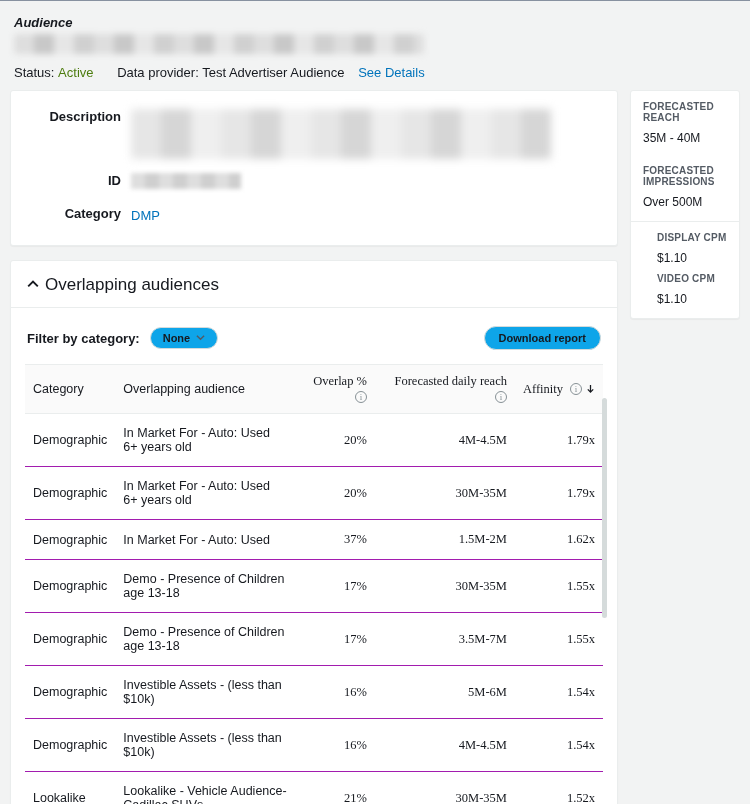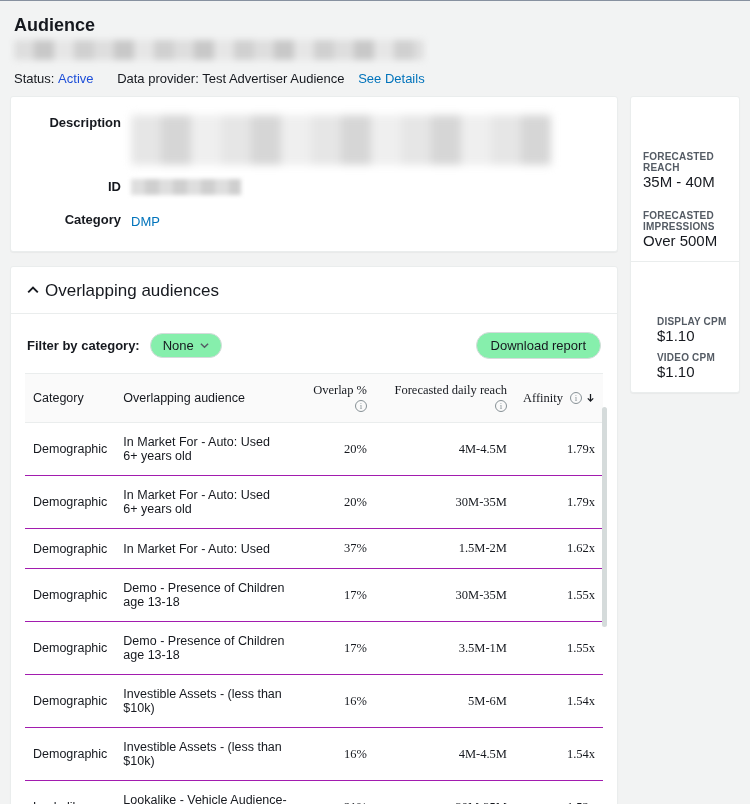--- a/index.html
+++ b/index.html
@@ -11,69 +11,69 @@
     width: 750px;
     padding: 0;
   }
   .page {
     border-top: 1px solid #8791a0;
     padding: 10px;
   }
   .header-section {
     padding: 4px 4px 10px 4px;
   }
-  .aud-label { font-weight: bold; font-size: 18px; }
+  .aud-label { font-weight: bold; font-size: 13px; font-style: italic; }
   .blurred-title {
     display: inline-block; height: 20px; width: 410px;
     border-radius: 3px; margin-top: 4px;
     background: repeating-linear-gradient(90deg,#dedede 0 20px,#c8c8c8 20px 40px,#e6e6e6 40px 60px,#d0d0d0 60px 80px);
     filter: blur(3px);
   }
   .blurred-id {
     display: inline-block; height: 16px; width: 110px;
     background: repeating-linear-gradient(90deg,#dedede 0 14px,#cfcfcf 14px 28px);
     filter: blur(2px);
   }
   .blurred-desc {
     display: block; height: 50px; width: 420px;
     background: repeating-linear-gradient(90deg,#e6e6e6 0 30px,#d6d6d6 30px 60px,#efefef 60px 90px);
     filter: blur(4px); border-radius: 2px;
   }
   .status-row { margin-top: 8px; font-size: 13px; }
   .status-row .lbl { font-weight: normal; }
-  .active { color: #1d4ed8; font-weight: 500; }
+  .active { color: #4d7c0f; font-weight: 500; }
   .provider-lbl { margin-left: 20px; }
   .link { color: #0073bb; cursor: pointer; margin-left: 10px; }
   .cols { display: flex; gap: 12px; align-items: flex-start; }
   .col-left { flex: 1; min-width: 0; }
   .col-right { width: 110px; flex-shrink: 0; }
   .card {
     background: #fff; border: 1px solid #eaeded; border-radius: 3px;
     box-shadow: 0 1px 1px rgba(0,0,0,0.04);
   }
   .info-card { padding: 18px 20px 22px 20px; }
   .info-row { display: flex; margin-bottom: 14px; align-items: flex-start; }
   .info-row .k { width: 100px; text-align: right; font-weight: 700; font-size: 13px; padding-right: 10px; color:#16191f; }
   .info-row .v { flex: 1; font-size: 13px; color:#16191f; }
   .cat-sub { color: #0073bb; font-size: 13px; margin-top:2px; }
   .forecast-card { font-size: 11px; }
   .forecast-block { padding: 10px 12px 12px; border-bottom: 1px solid #eaeded; }
   .forecast-block:last-child { border-bottom: none; padding-left: 26px; }
-  .flabel { color: #545b64; font-size: 10px; font-weight: 700; letter-spacing: .2px; text-transform: uppercase; margin-top: 44px; }
-  .fval { font-size: 15px; font-weight: 400; color:#16191f; margin-top:0; }
+  .flabel { color: #545b64; font-size: 10px; font-weight: 700; letter-spacing: .2px; text-transform: uppercase; }
+  .fval { font-size: 12px; font-weight: 400; color:#16191f; margin-top:8px; }
   .overlap-card { margin-top: 14px; padding: 0 0 14px; }
   .section-title { display:flex; align-items:center; gap:6px; padding: 14px 16px 12px; font-size: 17px; font-weight: 400; border-bottom:1px solid #eaeded; }
   .chev { display:inline-block; }
   .chev svg { width:12px; height:12px; }
   .filter-row { display:flex; align-items:center; justify-content:space-between; padding: 18px 16px 14px; }
   .filter-left { display:flex; align-items:center; gap:10px; font-size:13px; font-weight:700; }
   .pill-btn {
-    background:#86efac; border:1px solid #d5dbdb; border-radius:16px;
-    padding:5px 14px; font-size:13px; cursor:pointer; display:inline-flex;
-    align-items:center; gap:6px; font-weight:400;
+    background:#0ea5e9; border:1px solid #d5dbdb; border-radius:16px;
+    padding:5px 14px; font-size:11px; cursor:pointer; display:inline-flex;
+    align-items:center; gap:6px; font-weight:700;
   }
   .pill-btn.small { padding:4px 12px; }
   .pill-btn .caret svg{ width:9px;height:9px; }
   .table-wrap { position:relative; margin: 0 14px; }
   .tbl { width:100%; border-collapse:collapse; font-size:12.5px; }
   .tbl thead th {
     text-align:left; font-weight:400; color:#16191f; background:#fafafa;
     border-top:1px solid #eaeded; border-bottom:1px solid #eaeded; padding:9px 8px;
   }
   .tbl thead th.num, .tbl td.num { text-align:right;font-family:Liberation Serif, serif; }
@@ -201,21 +201,21 @@
                   <td>Demographic</td>
                   <td>Demo - Presence of Children age 13-18</td>
                   <td class="num">17%</td>
                   <td class="num">30M-35M</td>
                   <td class="num">1.55x</td>
                 </tr>
                 <tr>
                   <td>Demographic</td>
                   <td>Demo - Presence of Children age 13-18</td>
                   <td class="num">17%</td>
-                  <td class="num">3.5M-1M</td>
+                  <td class="num">3.5M-7M</td>
                   <td class="num">1.55x</td>
                 </tr>
                 <tr>
                   <td>Demographic</td>
                   <td>Investible Assets - (less than $10k)</td>
                   <td class="num">16%</td>
                   <td class="num">5M-6M</td>
                   <td class="num">1.54x</td>
                 </tr>
                 <tr>

